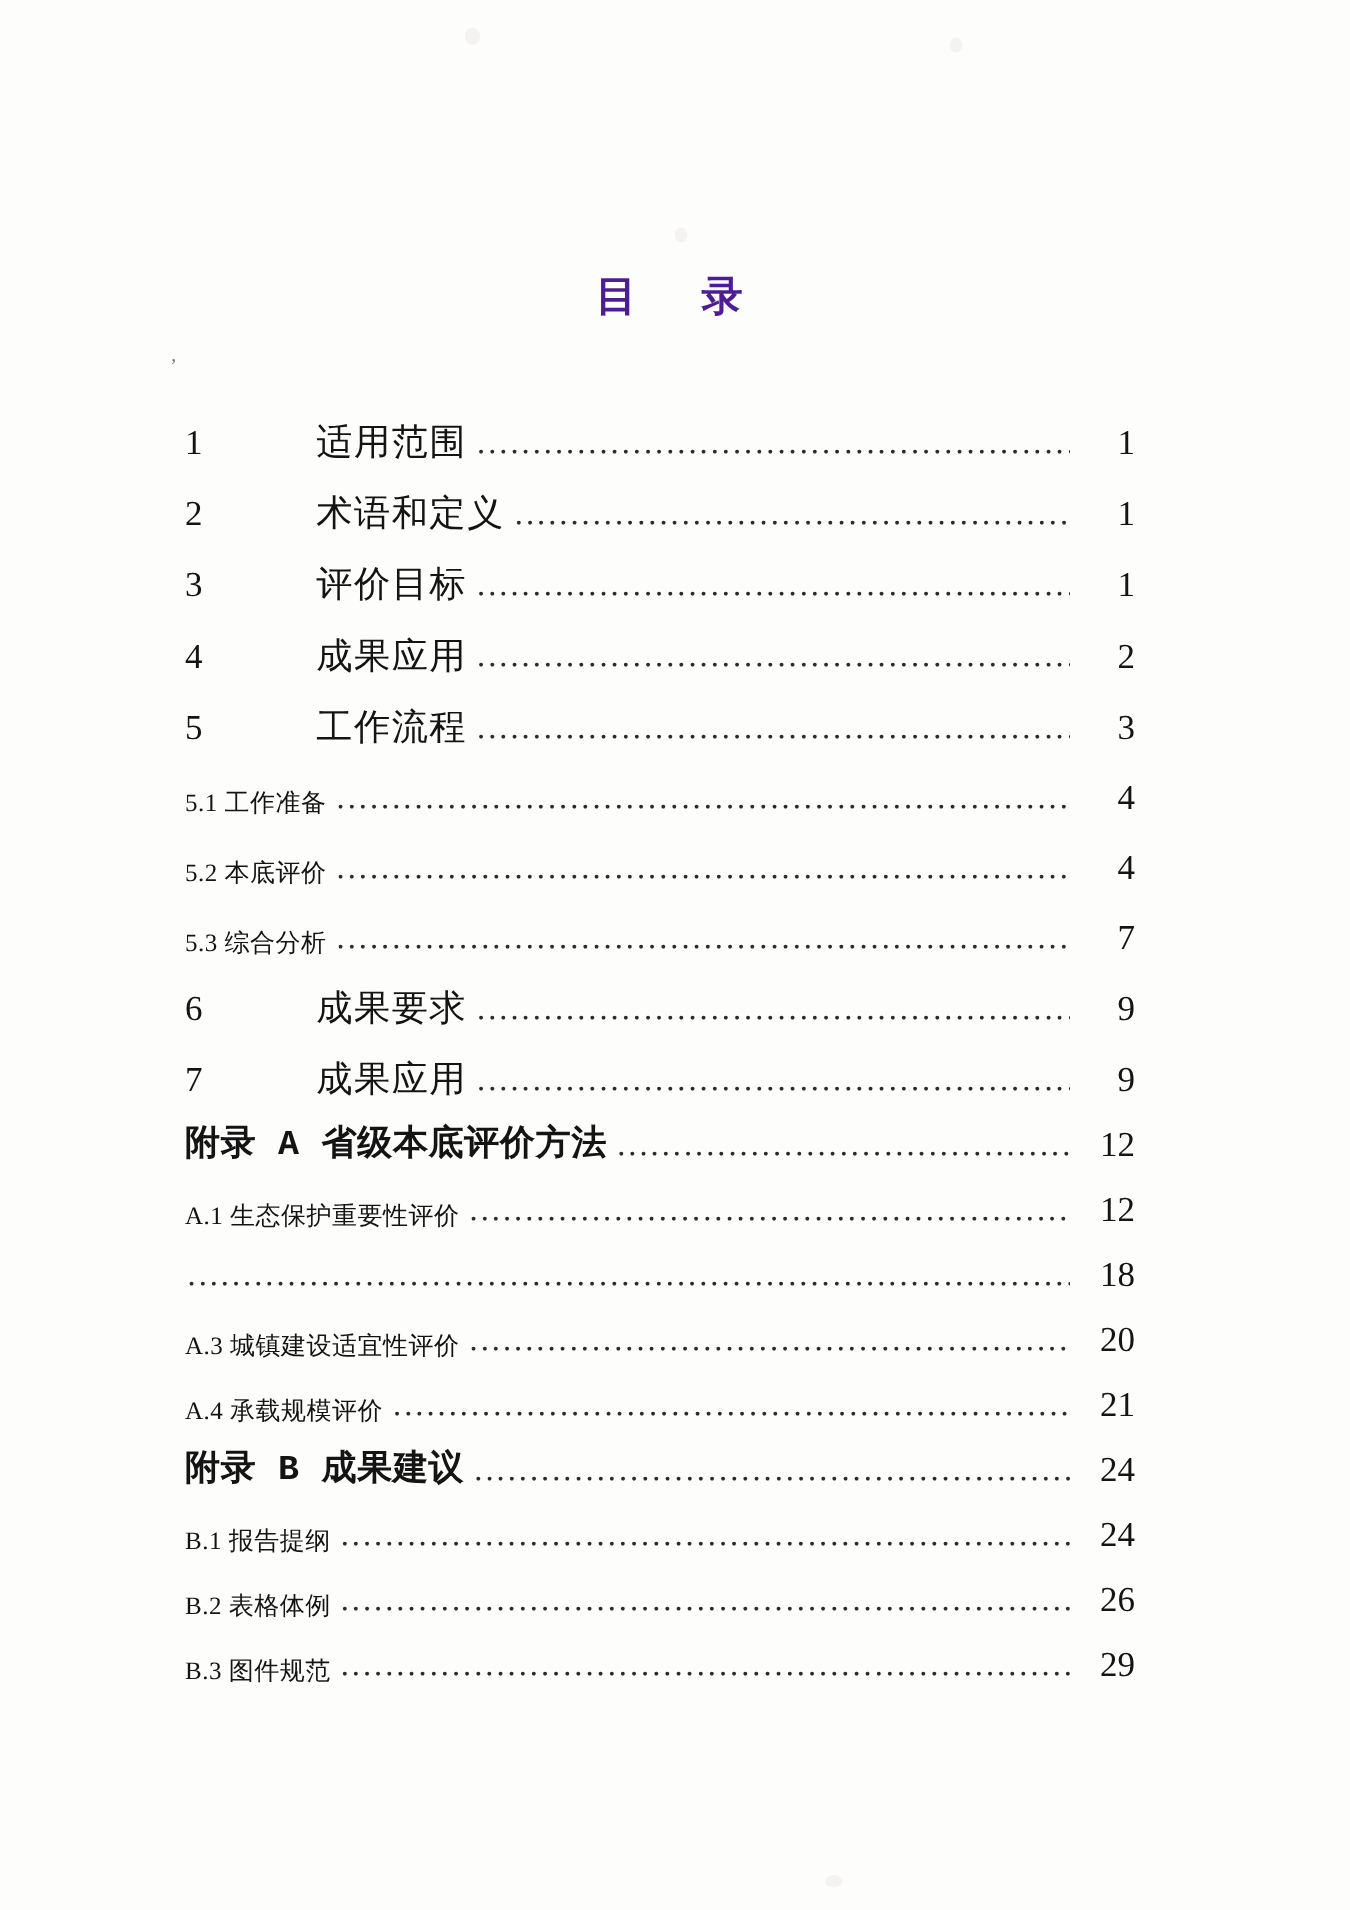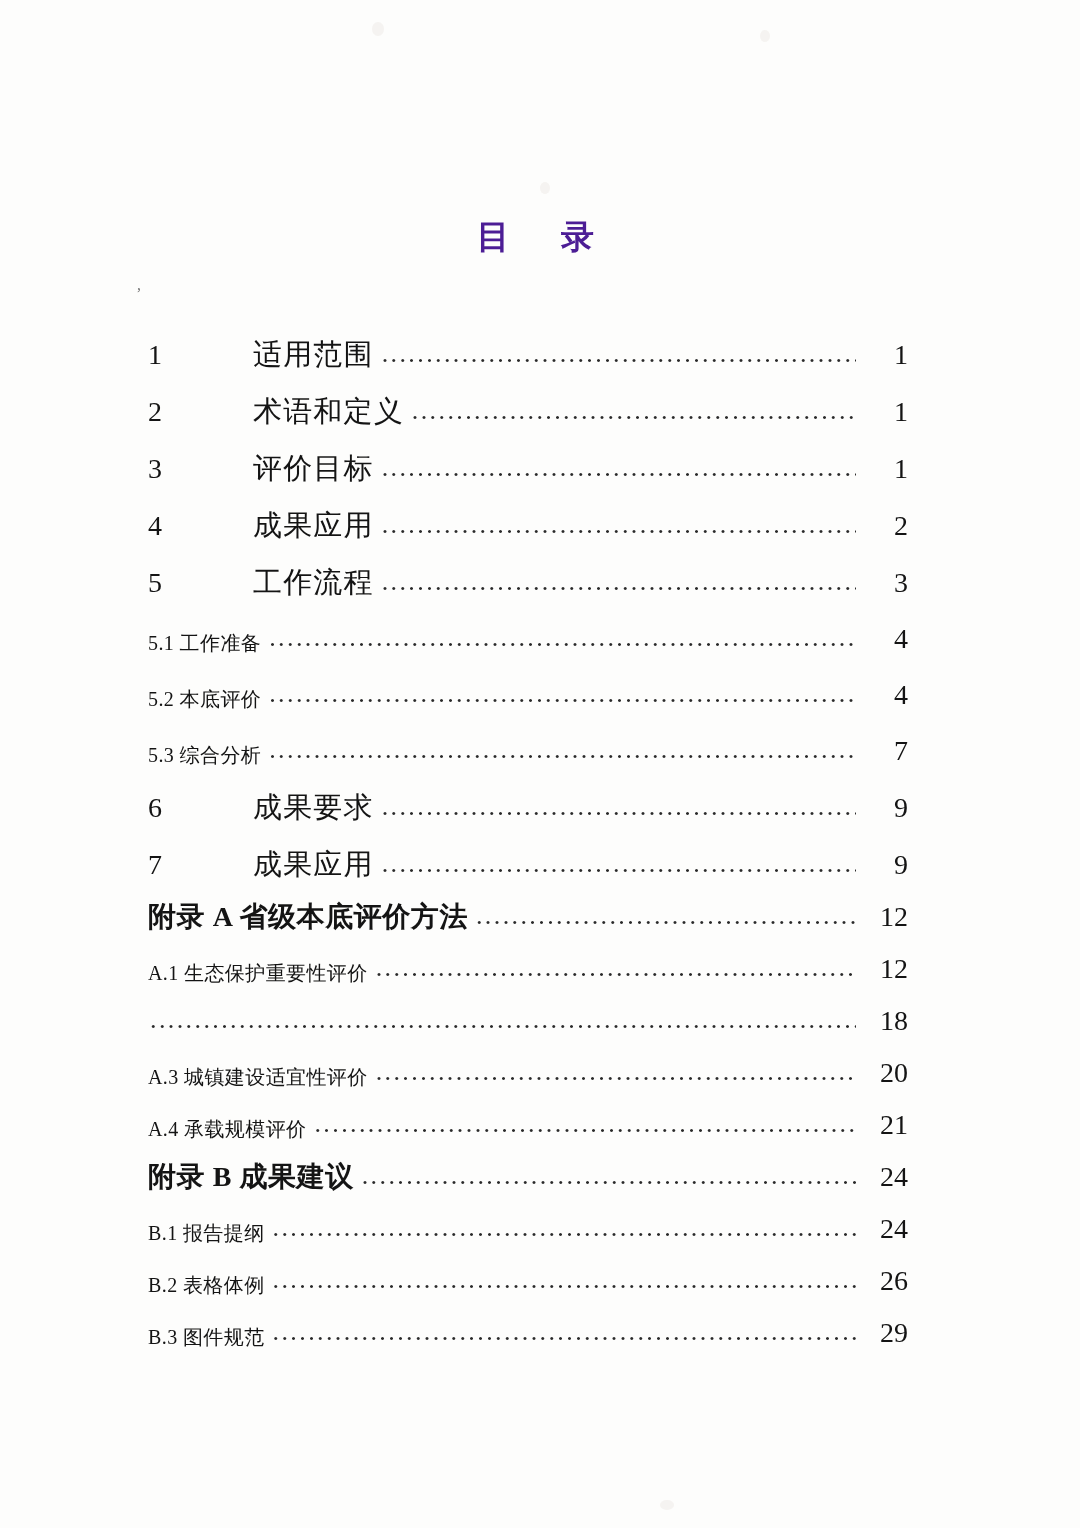--- a/index.html
+++ b/index.html
@@ -88,21 +88,21 @@
   .toc-row .page-no {
     flex: 0 0 auto;
     padding-left: 6px;
     text-align: right;
     min-width: 44px;
   }
   
   .lvl1 .num { width: 60px; font-size: 28px; }
   .lvl1 .label { font-size: 29px; letter-spacing: 0.04em; margin-left: 45px; }
   .lvl2 .label { font-size: 20px; letter-spacing: 0.02em; }
-  .appendix .label { font-weight: bold; font-size: 28px; letter-spacing: 0.02em; }
+  .appendix .label { font-weight: bold; font-size: 28px; letter-spacing: 0.02em; font-family: Liberation Mono, monospace; }
   .row-gap { height: 28px; }
   .row-gap-sm { height: 24px; }
 
   .faint-spot {
     position: absolute;
     border-radius: 50%;
     background: #f2f0ee;
     opacity: 0.8;
   }
 </style>

